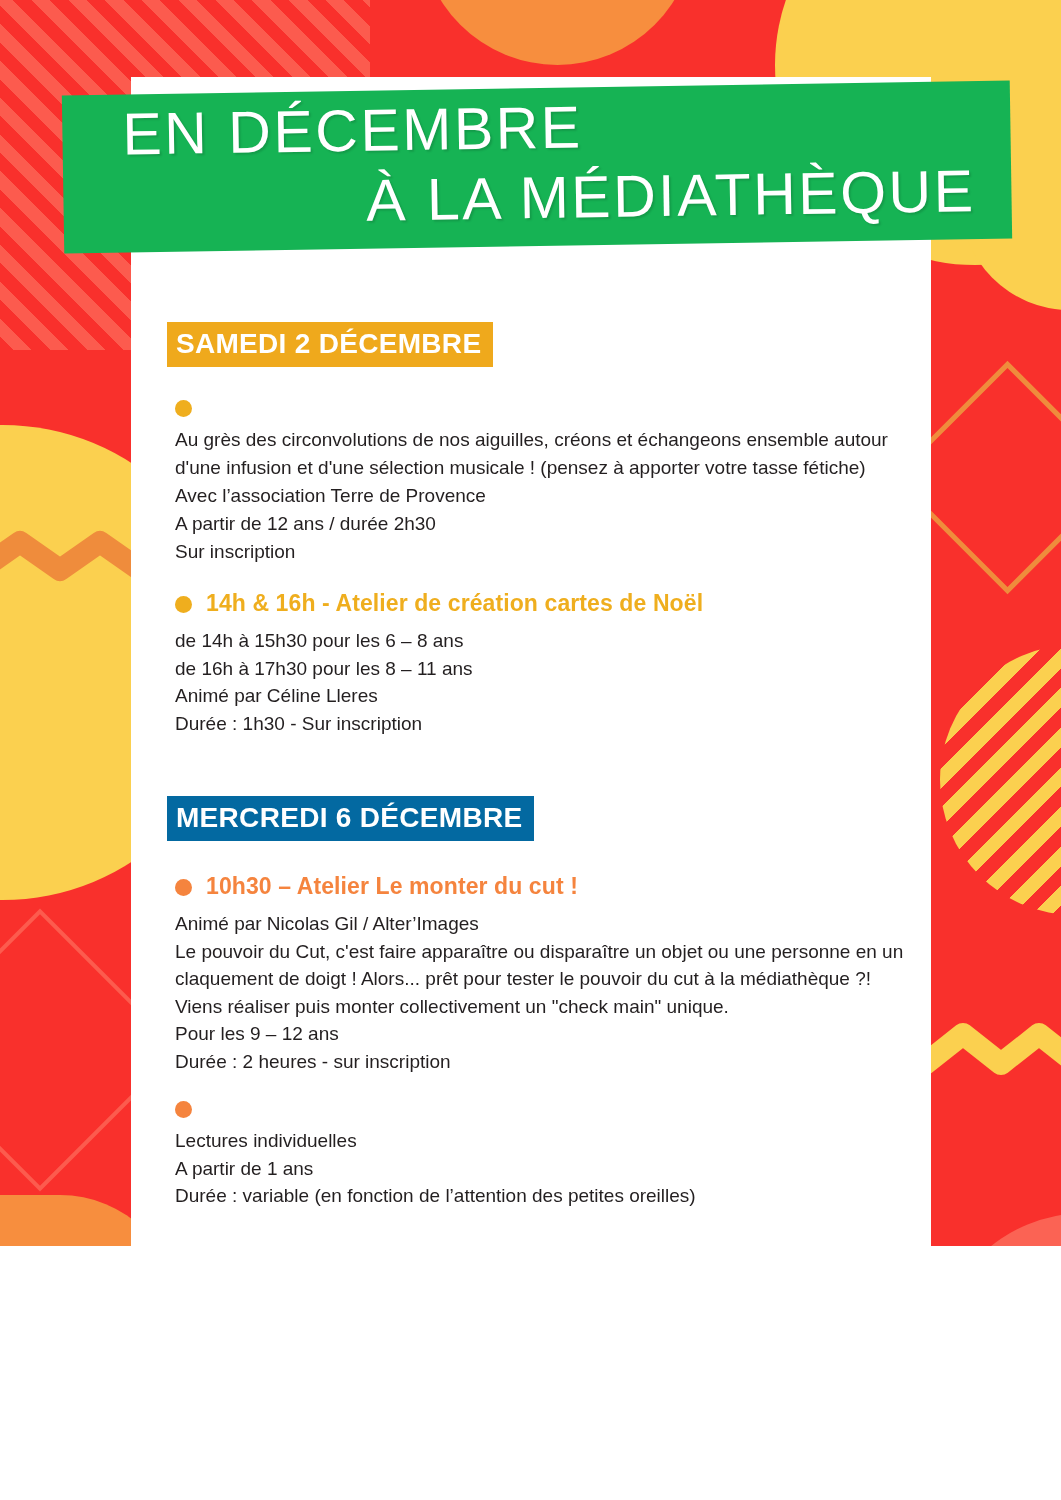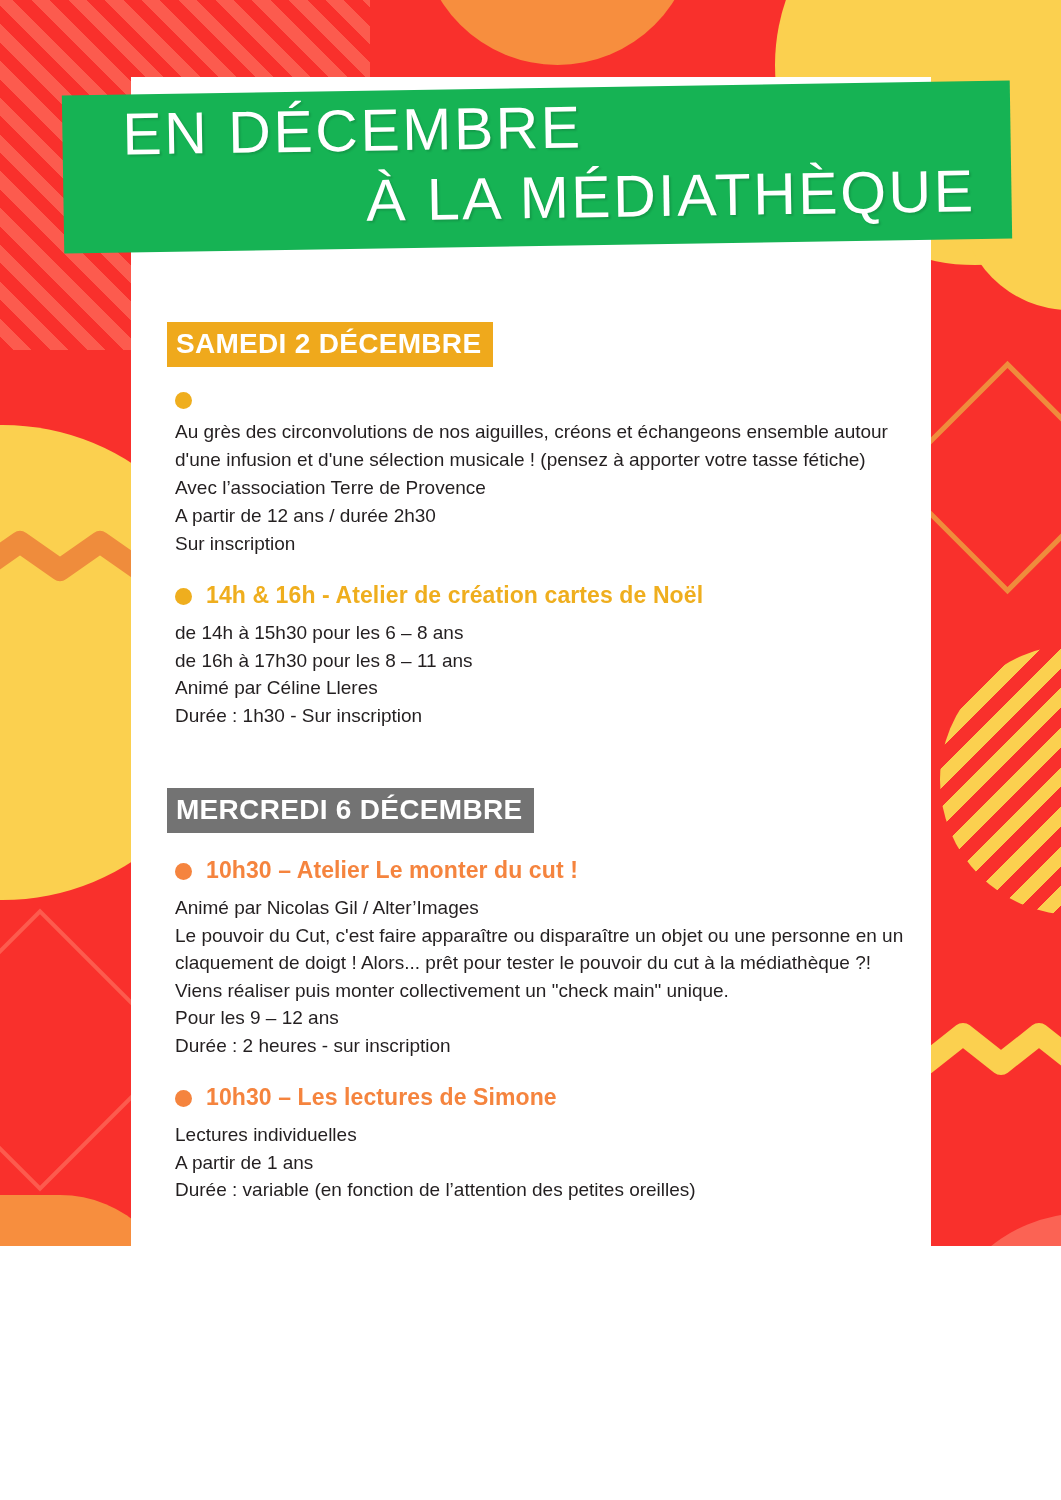--- a/index.html
+++ b/index.html
@@ -181,23 +181,24 @@
     width: 740px;
   }
 
   .day-header {
     display: inline-block;
     color: #FFFFFF;
     font-size: 28px;
     font-weight: bold;
     letter-spacing: 0.3px;
     padding: 6px 12px 7px 9px;
+    margin-bottom: 8px;
   }
   .day-header.amber  { background: #EFA91C; }
-  .day-header.orange { background: #737373; }
+  .day-header.orange { background: #0369a1; }
 
   .event { margin-bottom: 4px; }
 
   .event-title {
     display: flex;
     align-items: center;
     font-size: 23px;
     font-weight: bold;
     letter-spacing: 0.1px;
     margin: 24px 0 10px 8px;
@@ -301,21 +302,20 @@
         </div>
         <div class="event-body tight">Animé par Nicolas Gil / Alter’Images
 Le pouvoir du Cut, c'est faire apparaître ou disparaître un objet ou une personne en un claquement de doigt ! Alors... prêt pour tester le pouvoir du cut à la médiathèque ?! Viens réaliser puis monter collectivement un "check main" unique.
 Pour les 9 – 12 ans
 Durée : 2 heures - sur inscription</div>
       </div>
 
       <div class="event">
         <div class="event-title orange">
           <span class="bullet"></span>
-          <span>10h30 – Les lectures de Simone</span>
         </div>
         <div class="event-body">Lectures individuelles
 A partir de 1 ans
 Durée : variable (en fonction de l’attention des petites oreilles)</div>
       </div>
     </div>
 
   </div>
 </div>
 

